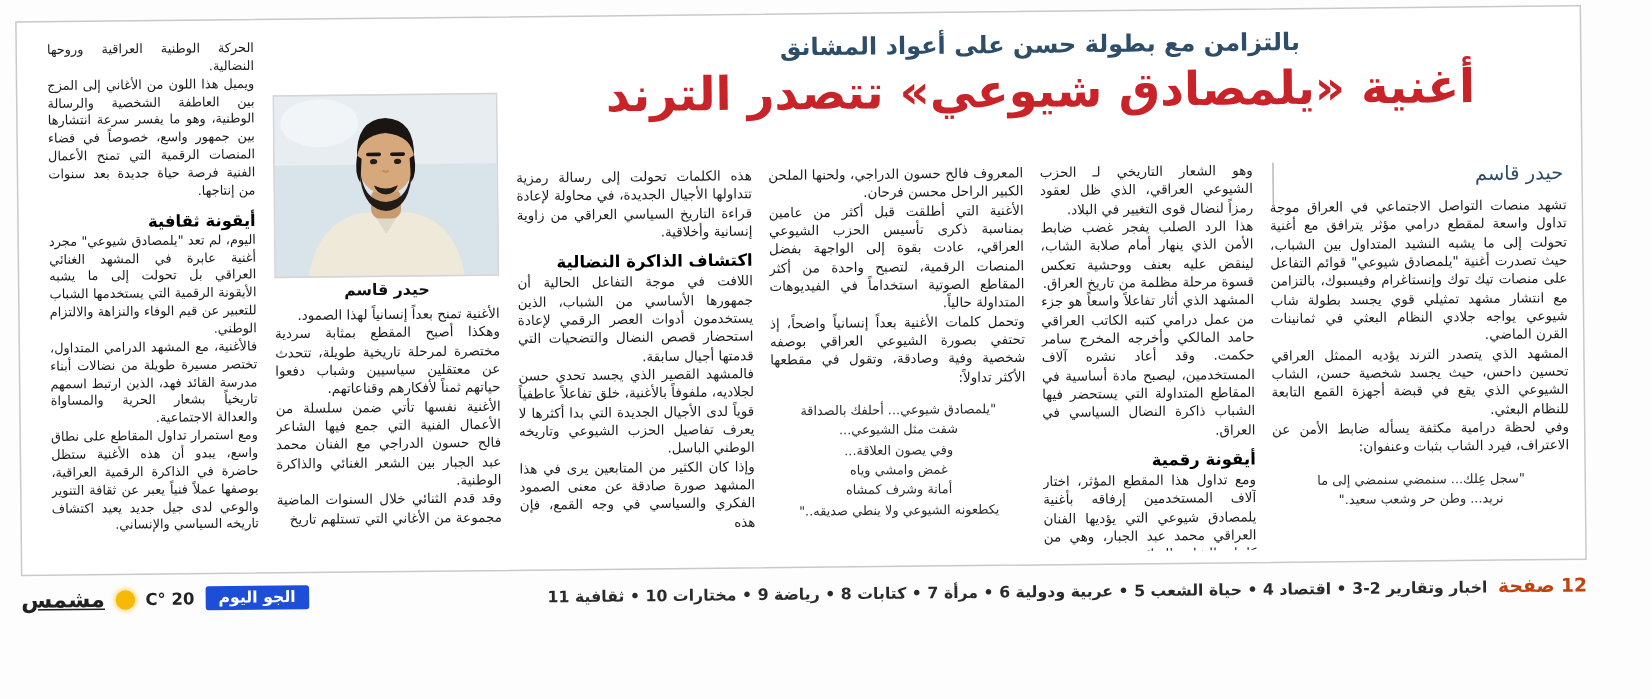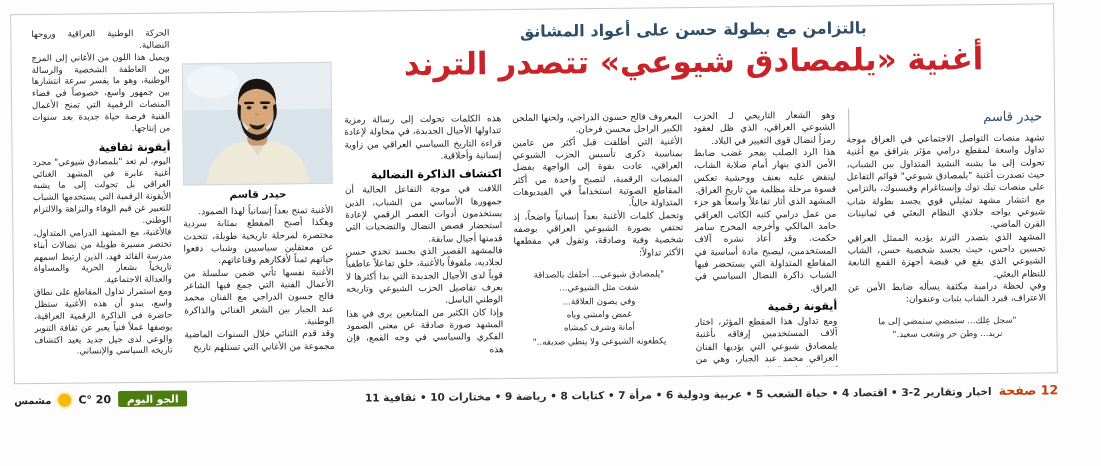--- a/index.html
+++ b/index.html
@@ -45,24 +45,24 @@
   .last-col p.body-p{font-size:8.6px;line-height:1.38;}
   
   .footer{
     margin:6px 45px 0 12px;display:flex;direction:rtl;justify-content:space-between;
     align-items:center;height:20px;
   }
   .footer-right{display:flex;direction:rtl;align-items:baseline;gap:7px;white-space:nowrap;}
   .pages{color:#c2410c;font-weight:bold;font-size:12.5px;}
   .sections{color:#2b2b2b;font-weight:bold;font-size:10.5px;}
   .footer-left{display:flex;direction:rtl;align-items:center;gap:7px;white-space:nowrap;}
-  .weather-badge{background:#4d7c0f;color:#fff;font-weight:bold;font-size:10.5px;padding:2px 9px;border-radius:2px;}
+  .weather-badge{background:#1d4ed8;color:#fff;font-weight:bold;font-size:10.5px;padding:2px 9px;border-radius:2px;}
   .temp{font-weight:bold;font-size:11px;color:#222;direction:ltr;unicode-bidi:embed;}
   .sun{width:13px;height:13px;border-radius:50%;background:#f7b908;box-shadow:0 0 3px 1px rgba(247,185,8,.55);display:inline-block;}
-  .cond{font-weight:bold;font-size:10px;color:#222;}
+  .cond{font-weight:bold;font-size:15px;color:#222;text-decoration:underline;}
 </style>
 </head>
 <body>
 
 <div class="sheet">
   <div class="article-box">
 
     <div class="right-zone">
       <div class="header">
         <div class="kicker">بالتزامن مع بطولة حسن على أعواد المشانق</div>

